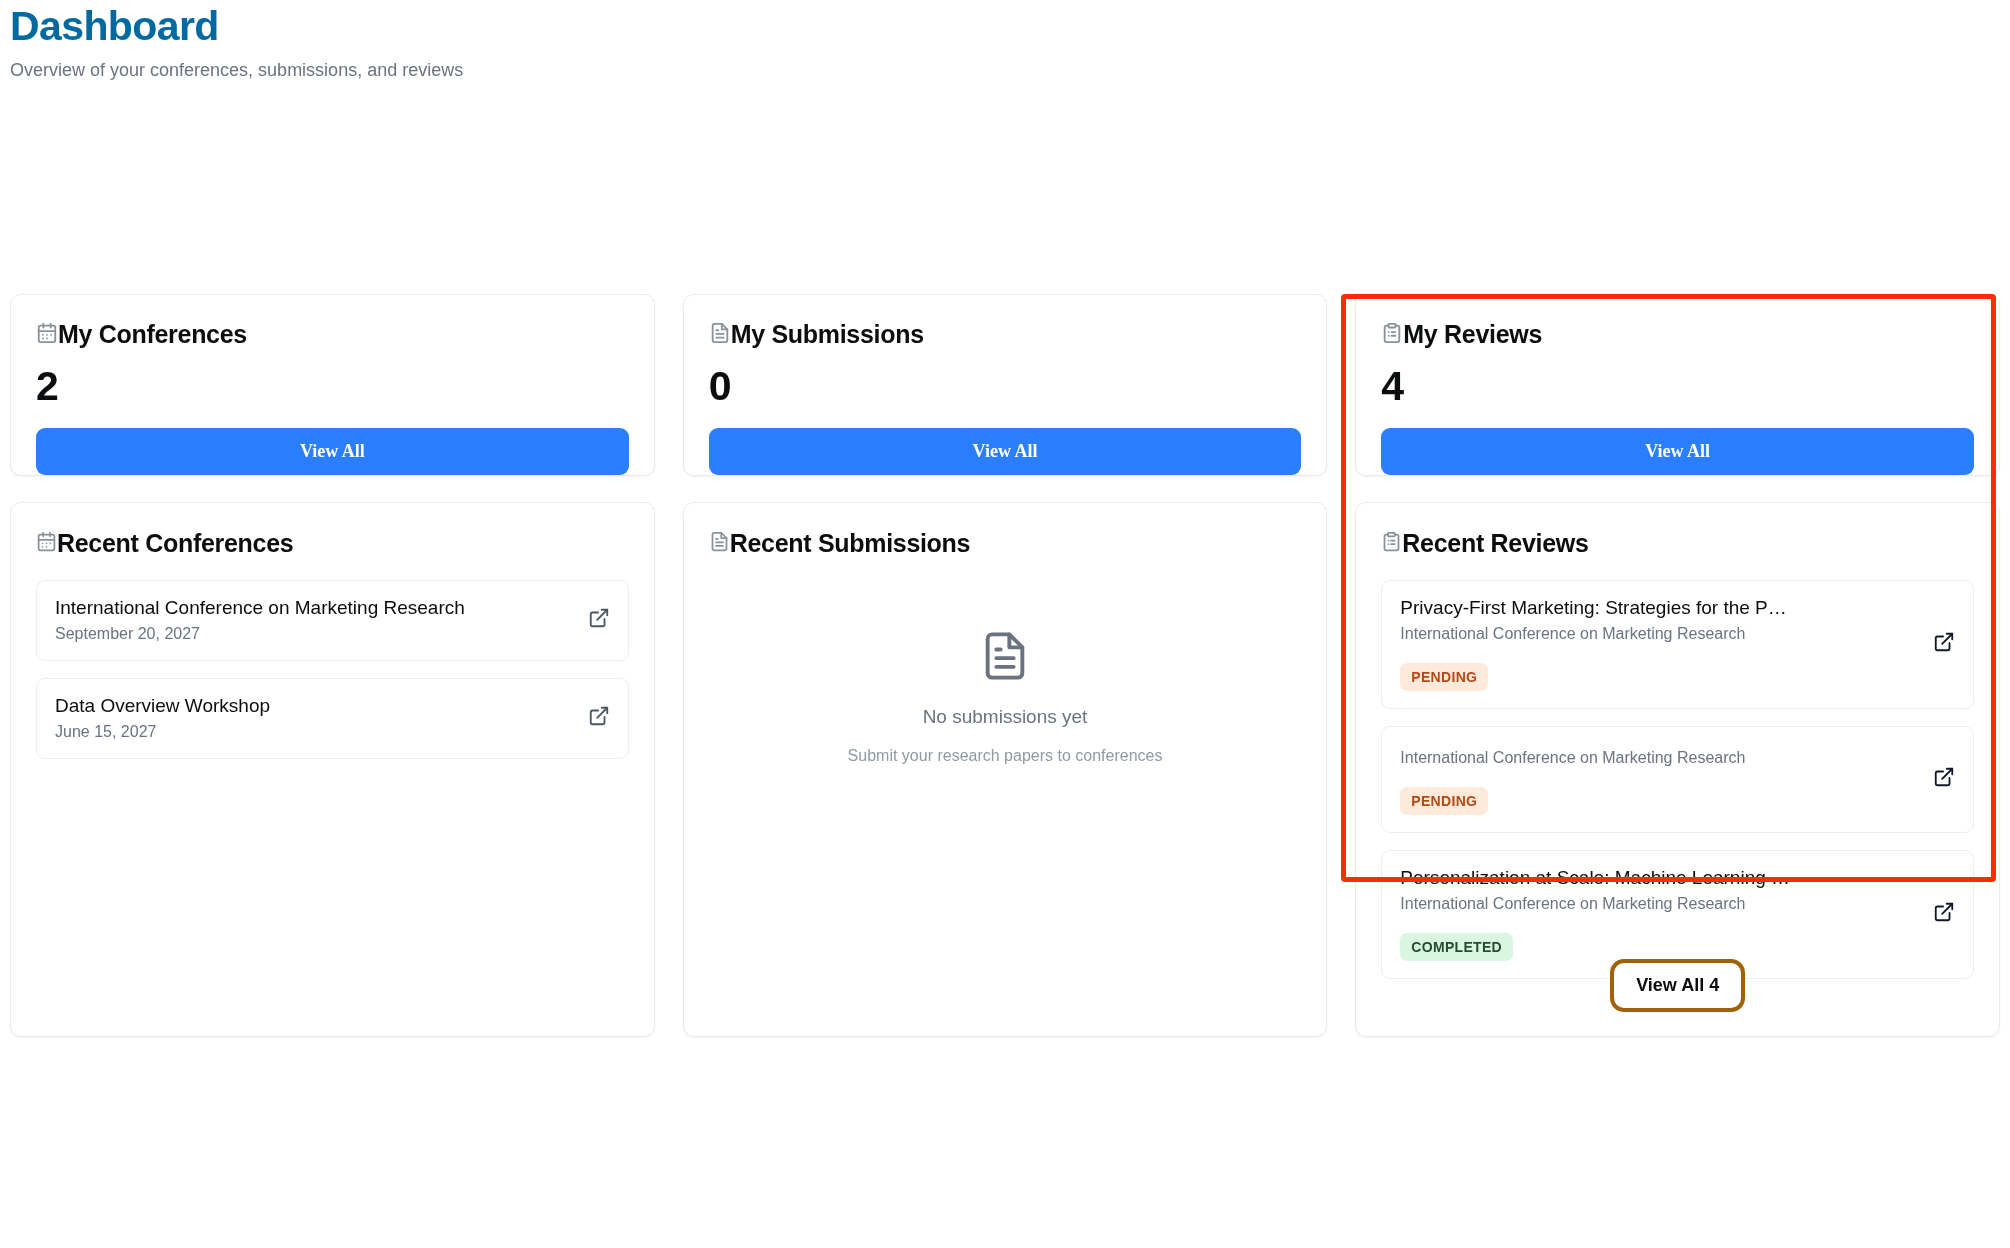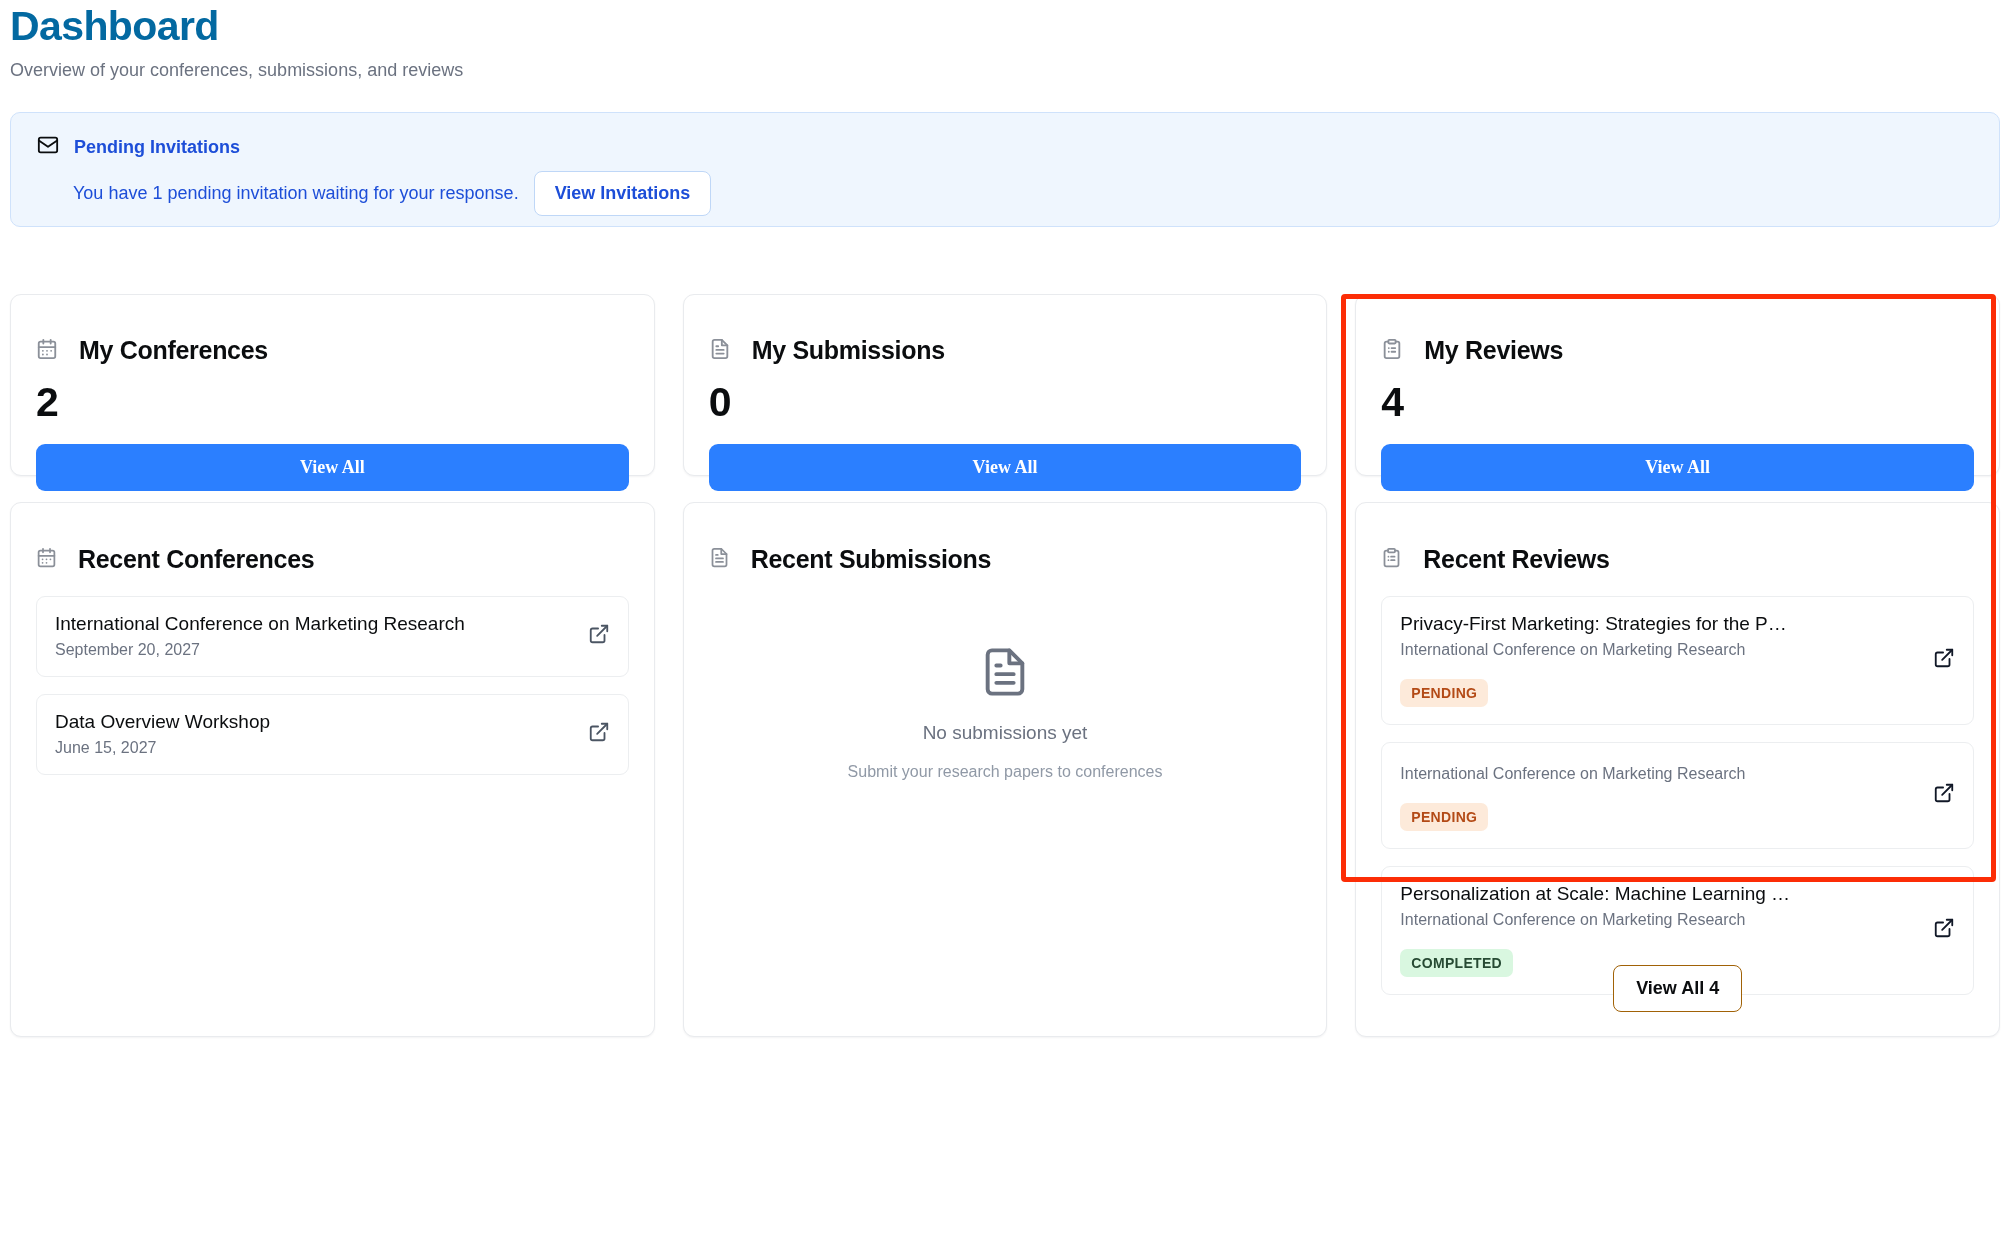--- a/index.html
+++ b/index.html
@@ -91,21 +91,21 @@
 
   .card {
     background: #ffffff;
     border: 1px solid #e9ebee;
     border-radius: 11px;
     box-shadow: 0 1px 2px rgba(16,24,40,0.05);
   }
 
   
   .stat-card { padding: 25px 25px 24px 25px; height: 182px; }
-  .card-head { display: flex; align-items: center; gap: 21px; margin-top: 16px; }
+  .card-head { display: flex; align-items: center; gap: 0; }
   .card-head-title {
     font-size: 25px;
     font-weight: bold;
     color: #0b0d0f;
     letter-spacing: -0.3px;
   }
   .stat-value {
     font-size: 41px;
     font-weight: bold;
     color: #0b0d0f;
@@ -190,22 +190,22 @@
     font-weight: bold;
     color: #0b0d0f;
     padding: 12px 22px;
     cursor: pointer;
     font-family: "Liberation Sans", sans-serif;
   }
 
   .footer-row { display: flex; justify-content: center; margin-top: auto; padding-top: 14px; }
   .view-all-count-btn {
     background: #ffffff;
-    border: 1px solid #a16207;
-    border-radius: 8px;
+    border: 4px solid #a16207;
+    border-radius: 14px;
     font-size: 18px;
     font-weight: bold;
     color: #0b0d0f;
     padding: 12px 22px;
     cursor: pointer;
     font-family: "Liberation Sans", sans-serif;
   }
 
   
   .highlight-box {
@@ -221,35 +221,20 @@
   }
 </style>
 </head>
 <body>
 
 <div class="page">
 
   <h1 class="page-title">Dashboard</h1>
   <div class="page-subtitle">Overview of your conferences, submissions, and reviews</div>
 
-  <div class="banner">
-    <div class="banner-head">
-      <span class="envelope-icon">
-        <svg width="22" height="22" viewBox="0 0 24 24" fill="none" stroke="#0b0d0f" stroke-width="2" stroke-linecap="round" stroke-linejoin="round">
-          <rect x="2" y="4" width="20" height="16" rx="2"></rect>
-          <path d="M2 7l10 7 10-7"></path>
-        </svg>
-      </span>
-      <span class="banner-title">Pending Invitations</span>
-    </div>
-    <div class="banner-body">
-      <span class="banner-text">You have 1 pending invitation waiting for your response.</span>
-      <button class="view-invitations-btn">View Invitations</button>
-    </div>
-  </div>
 
   <div class="columns">
 
     <div class="col">
 
       <div class="card stat-card">
         <div class="card-head">
           <span>
             <svg width="22" height="22" viewBox="0 0 24 24" fill="none" stroke="#8b9099" stroke-width="2" stroke-linecap="round" stroke-linejoin="round">
               <rect x="3" y="4" width="18" height="18" rx="2"></rect>

